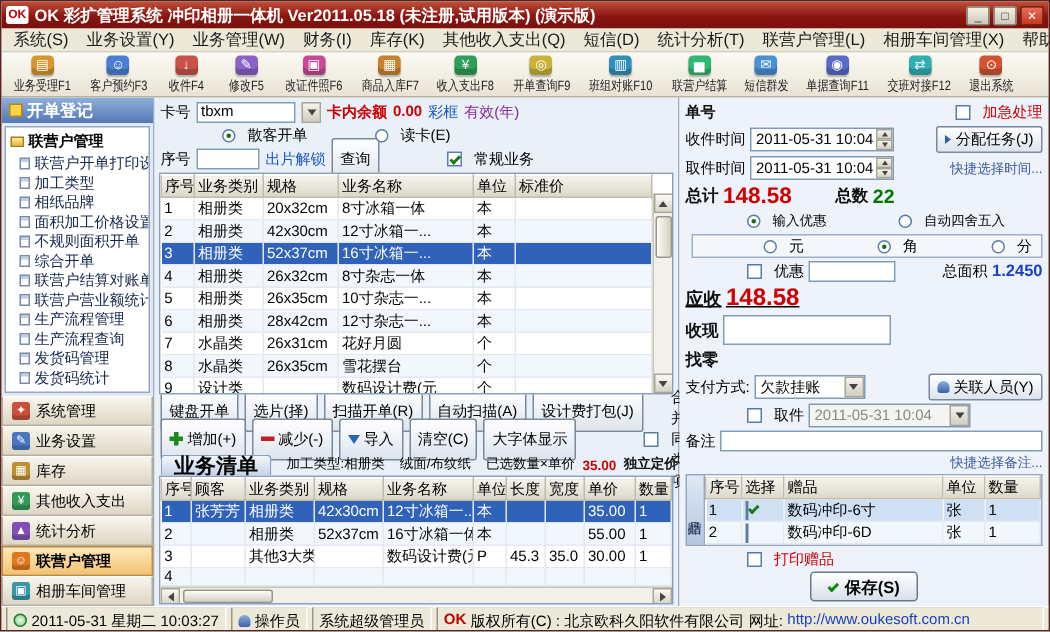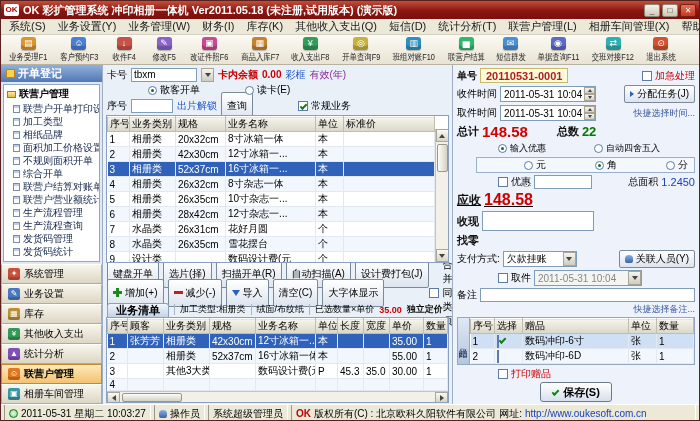--- a/index.html
+++ b/index.html
@@ -40,21 +40,21 @@
   .crow1{height:17px;}.crow2{height:14px;}.crow3{height:17px;}
   .inp{border:1px solid #7f9db9;background:#fff;height:14px;font-size:10px;padding:0 2px;}
   .red{color:#cc0000;font-weight:bold;}
   .blue{color:#1a52c8;}
   .purple{color:#8a2aa0;}
   .bold{font-weight:bold;color:#111;}
   .radio{width:9px;height:9px;border:1px solid #5a7ca6;border-radius:50%;background:#fff;position:relative;flex:none;}
   .radio.sel::after{content:"";position:absolute;left:2px;top:2px;width:3px;height:3px;border-radius:50%;background:#1a6a1a;}
   .check{width:10px;height:10px;border:1px solid #5a7ca6;background:#fff;position:relative;flex:none;}
   .check.sel::after{content:"";position:absolute;left:1px;top:2px;width:5px;height:2px;border-left:2px solid #1a7a1a;border-bottom:2px solid #1a7a1a;transform:rotate(-45deg);}
-  .opt{display:flex;align-items:center;gap:3px;padding-left:41px;}
+  .opt{display:flex;align-items:center;gap:8px;padding-left:41px;}
   .btn{height:28px;border:1px solid #7a8a9a;border-radius:2px;background:linear-gradient(#ffffff,#dde4ee);font-size:10px;padding:0 5px;display:flex;align-items:center;gap:3px;white-space:nowrap;}
   .ddbtn{width:13px;height:14px;background:linear-gradient(#f6f4ee,#d0ccc0);border:1px solid #a8a496;display:flex;align-items:center;justify-content:center;flex:none;}
   .arr-down{width:0;height:0;border-left:3px solid transparent;border-right:3px solid transparent;border-top:4px solid #444;}
   .arr-up{width:0;height:0;border-left:3px solid transparent;border-right:3px solid transparent;border-bottom:4px solid #444;}
   .arr-left{width:0;height:0;border-top:3px solid transparent;border-bottom:3px solid transparent;border-right:4px solid #444;}
   .arr-right{width:0;height:0;border-top:3px solid transparent;border-bottom:3px solid transparent;border-left:4px solid #444;}
   .catalog-wrap{height:148px;border:1px solid #8aa0c0;background:#fff;position:relative;overflow:hidden;margin:1px 0;flex:none;}
   .grid{border-collapse:collapse;table-layout:fixed;font-size:10px;background:#fff;}
   .grid th{background:linear-gradient(#f6f4ec,#dad6c8);border:1px solid #c0bcae;border-top-color:#fff;font-weight:normal;height:13px;padding:0 2px;white-space:nowrap;overflow:hidden;text-align:left;}
   .grid td{border-right:1px solid #e4e8f0;border-bottom:1px solid #e4e8f0;height:12px;padding:0 2px;white-space:nowrap;overflow:hidden;}
@@ -64,40 +64,40 @@
   .vscroll{position:absolute;top:13px;bottom:0;right:0;width:13px;background:#f2f0e8;border-left:1px solid #c8c4b4;display:flex;flex-direction:column;align-items:center;}
   .sbox{width:13px;height:13px;background:linear-gradient(#fbf9f2,#d8d4c6);border:1px solid #aaa69a;display:flex;align-items:center;justify-content:center;flex:none;}
   .vthumb{width:11px;height:28px;background:linear-gradient(90deg,#fdfcf8,#d4d0c2);border:1px solid #9a968a;border-radius:2px;margin-top:2px;}
   .arow{height:19px;display:flex;align-items:center;gap:4px;padding:1px;flex:none;}
   .plus-icon{width:9px;height:9px;position:relative;flex:none;}
   .plus-icon::before{content:"";position:absolute;left:3px;top:0;width:3px;height:9px;background:#1a8a1a;}
   .plus-icon::after{content:"";position:absolute;left:0;top:3px;width:9px;height:3px;background:#1a8a1a;}
   .minus-icon{width:9px;height:3px;background:#c02020;flex:none;}
   .import-icon{width:0;height:0;border-left:4px solid transparent;border-right:4px solid transparent;border-top:6px solid #2a62b8;flex:none;}
   .inforow{height:15px;display:flex;align-items:center;gap:5px;font-size:9px;white-space:nowrap;flex:none;padding:0 1px;}
-  .listtab{height:14px;line-height:13px;padding:0 8px;background:linear-gradient(#f2f6fc,#c4d2e8);border:1px solid #8aa0c0;border-bottom:none;border-radius:3px 3px 0 0;font-weight:bold;font-size:11px;}
+  .listtab{height:14px;line-height:13px;padding:0 8px;background:linear-gradient(#f2f6fc,#c4d2e8);border:1px solid #8aa0c0;border-bottom:none;border-radius:3px 3px 0 0;font-weight:bold;font-size:14px;}
   .vsep{width:1px;height:11px;background:#aab4c4;}
   .order-wrap{flex:1;border:1px solid #8aa0c0;background:#fff;position:relative;overflow:hidden;display:flex;flex-direction:column;}
   .hscroll{height:12px;background:#f2f0e8;border-top:1px solid #c8c4b4;display:flex;align-items:center;margin-top:auto;}
   .hthumb{width:60px;height:9px;background:linear-gradient(#fdfcf8,#d4d0c2);border:1px solid #9a968a;border-radius:2px;margin-left:2px;}
   
   .rightp{flex:1;background:#eef2fa;padding:2px 4px;display:flex;flex-direction:column;font-size:10px;overflow:hidden;}
   .rrow{display:flex;align-items:center;gap:3px;margin:1px 0;white-space:nowrap;}
   .orderno{background:#fffbd8;border:1px solid #c8b86a;color:#b02020;font-weight:bold;padding:0 5px;height:15px;line-height:14px;font-size:11px;}
   .tcombo{display:flex;align-items:center;border:1px solid #7f9db9;background:#fff;height:16px;padding-left:3px;font-size:10px;}
   .tcombo.disabled{color:#888;background:#f4f4f0;}
   .spincol{margin-left:auto;display:flex;flex-direction:column;height:14px;}
   .spinbtn{width:11px;height:7px;background:linear-gradient(#f6f4ee,#d4d0c2);border:1px solid #a8a496;display:flex;align-items:center;justify-content:center;}
   .spinbtn .arr-up{border-bottom-width:3px;border-left-width:2px;border-right-width:2px;}
   .spinbtn .arr-down{border-top-width:3px;border-left-width:2px;border-right-width:2px;}
   .total-val{color:#d00000;font-weight:bold;font-size:15px;}
   .count-val{color:#007800;font-weight:bold;font-size:13px;}
   .lblb{font-weight:bold;font-size:11px;color:#111;}
   .unitbox{border:1px solid #9ab0cc;height:16px;display:flex;align-items:center;gap:8px;padding:0 6px;margin-left:auto;background:#f4f7fc;}
-  .area-val{color:#1a42c0;font-weight:normal;font-size:11px;}
+  .area-val{color:#1a42c0;font-weight:bold;font-size:11px;}
   .due-val{color:#d00000;font-weight:bold;font-size:16px;}
   .biginp{height:20px;font-size:13px;}
   .qlink{color:#3a5aa0;font-size:9px;margin-left:auto;}
   .gift-area{display:flex;margin:1px 0;flex:none;}
   .gift-strip{width:13px;background:linear-gradient(#dfe8f4,#b4c6e0);border:1px solid #94a8c4;writing-mode:vertical-rl;text-align:center;font-size:9px;color:#24365a;flex:none;}
   .gift-table-wrap{flex:1;border:1px solid #94a8c4;border-left:none;background:#fff;overflow:hidden;}
   .xlbtn{width:72px;height:20px;border:1px solid #6a7a8c;border-radius:3px;background:linear-gradient(#ffffff,#d8e0ec);font-size:11px;font-weight:bold;display:flex;align-items:center;justify-content:center;gap:4px;}
   .save-icon{width:7px;height:4px;border-left:2px solid #0a8a0a;border-bottom:2px solid #0a8a0a;transform:rotate(-45deg);flex:none;}
   .x-icon{width:8px;height:8px;position:relative;flex:none;}
   .x-icon::before,.x-icon::after{content:"";position:absolute;left:3px;top:-1px;width:2px;height:10px;background:#c01a1a;}
@@ -557,21 +557,20 @@
           <span class="sbox" style="height:11px;margin-left:auto;">
               <span class="arr-right"></span>
             </span>
         </div>
       </div>
     </div>
 
     <div class="rightp">
       <div class="rrow">
         <span class="lblb" style="font-size:10px;">单号</span>
-        <span class="orderno">20110531-0001</span>
         <span class="opt" style="margin-left:auto;">
             <span class="check"></span>
             <span class="red" style="font-weight:normal;">加急处理</span>
           </span>
       </div>
       <div class="rrow">
         <span>收件时间</span>
         <span class="tcombo" style="width:96px;">
             <span>2011-05-31 10:04</span>
             <span class="spincol">

